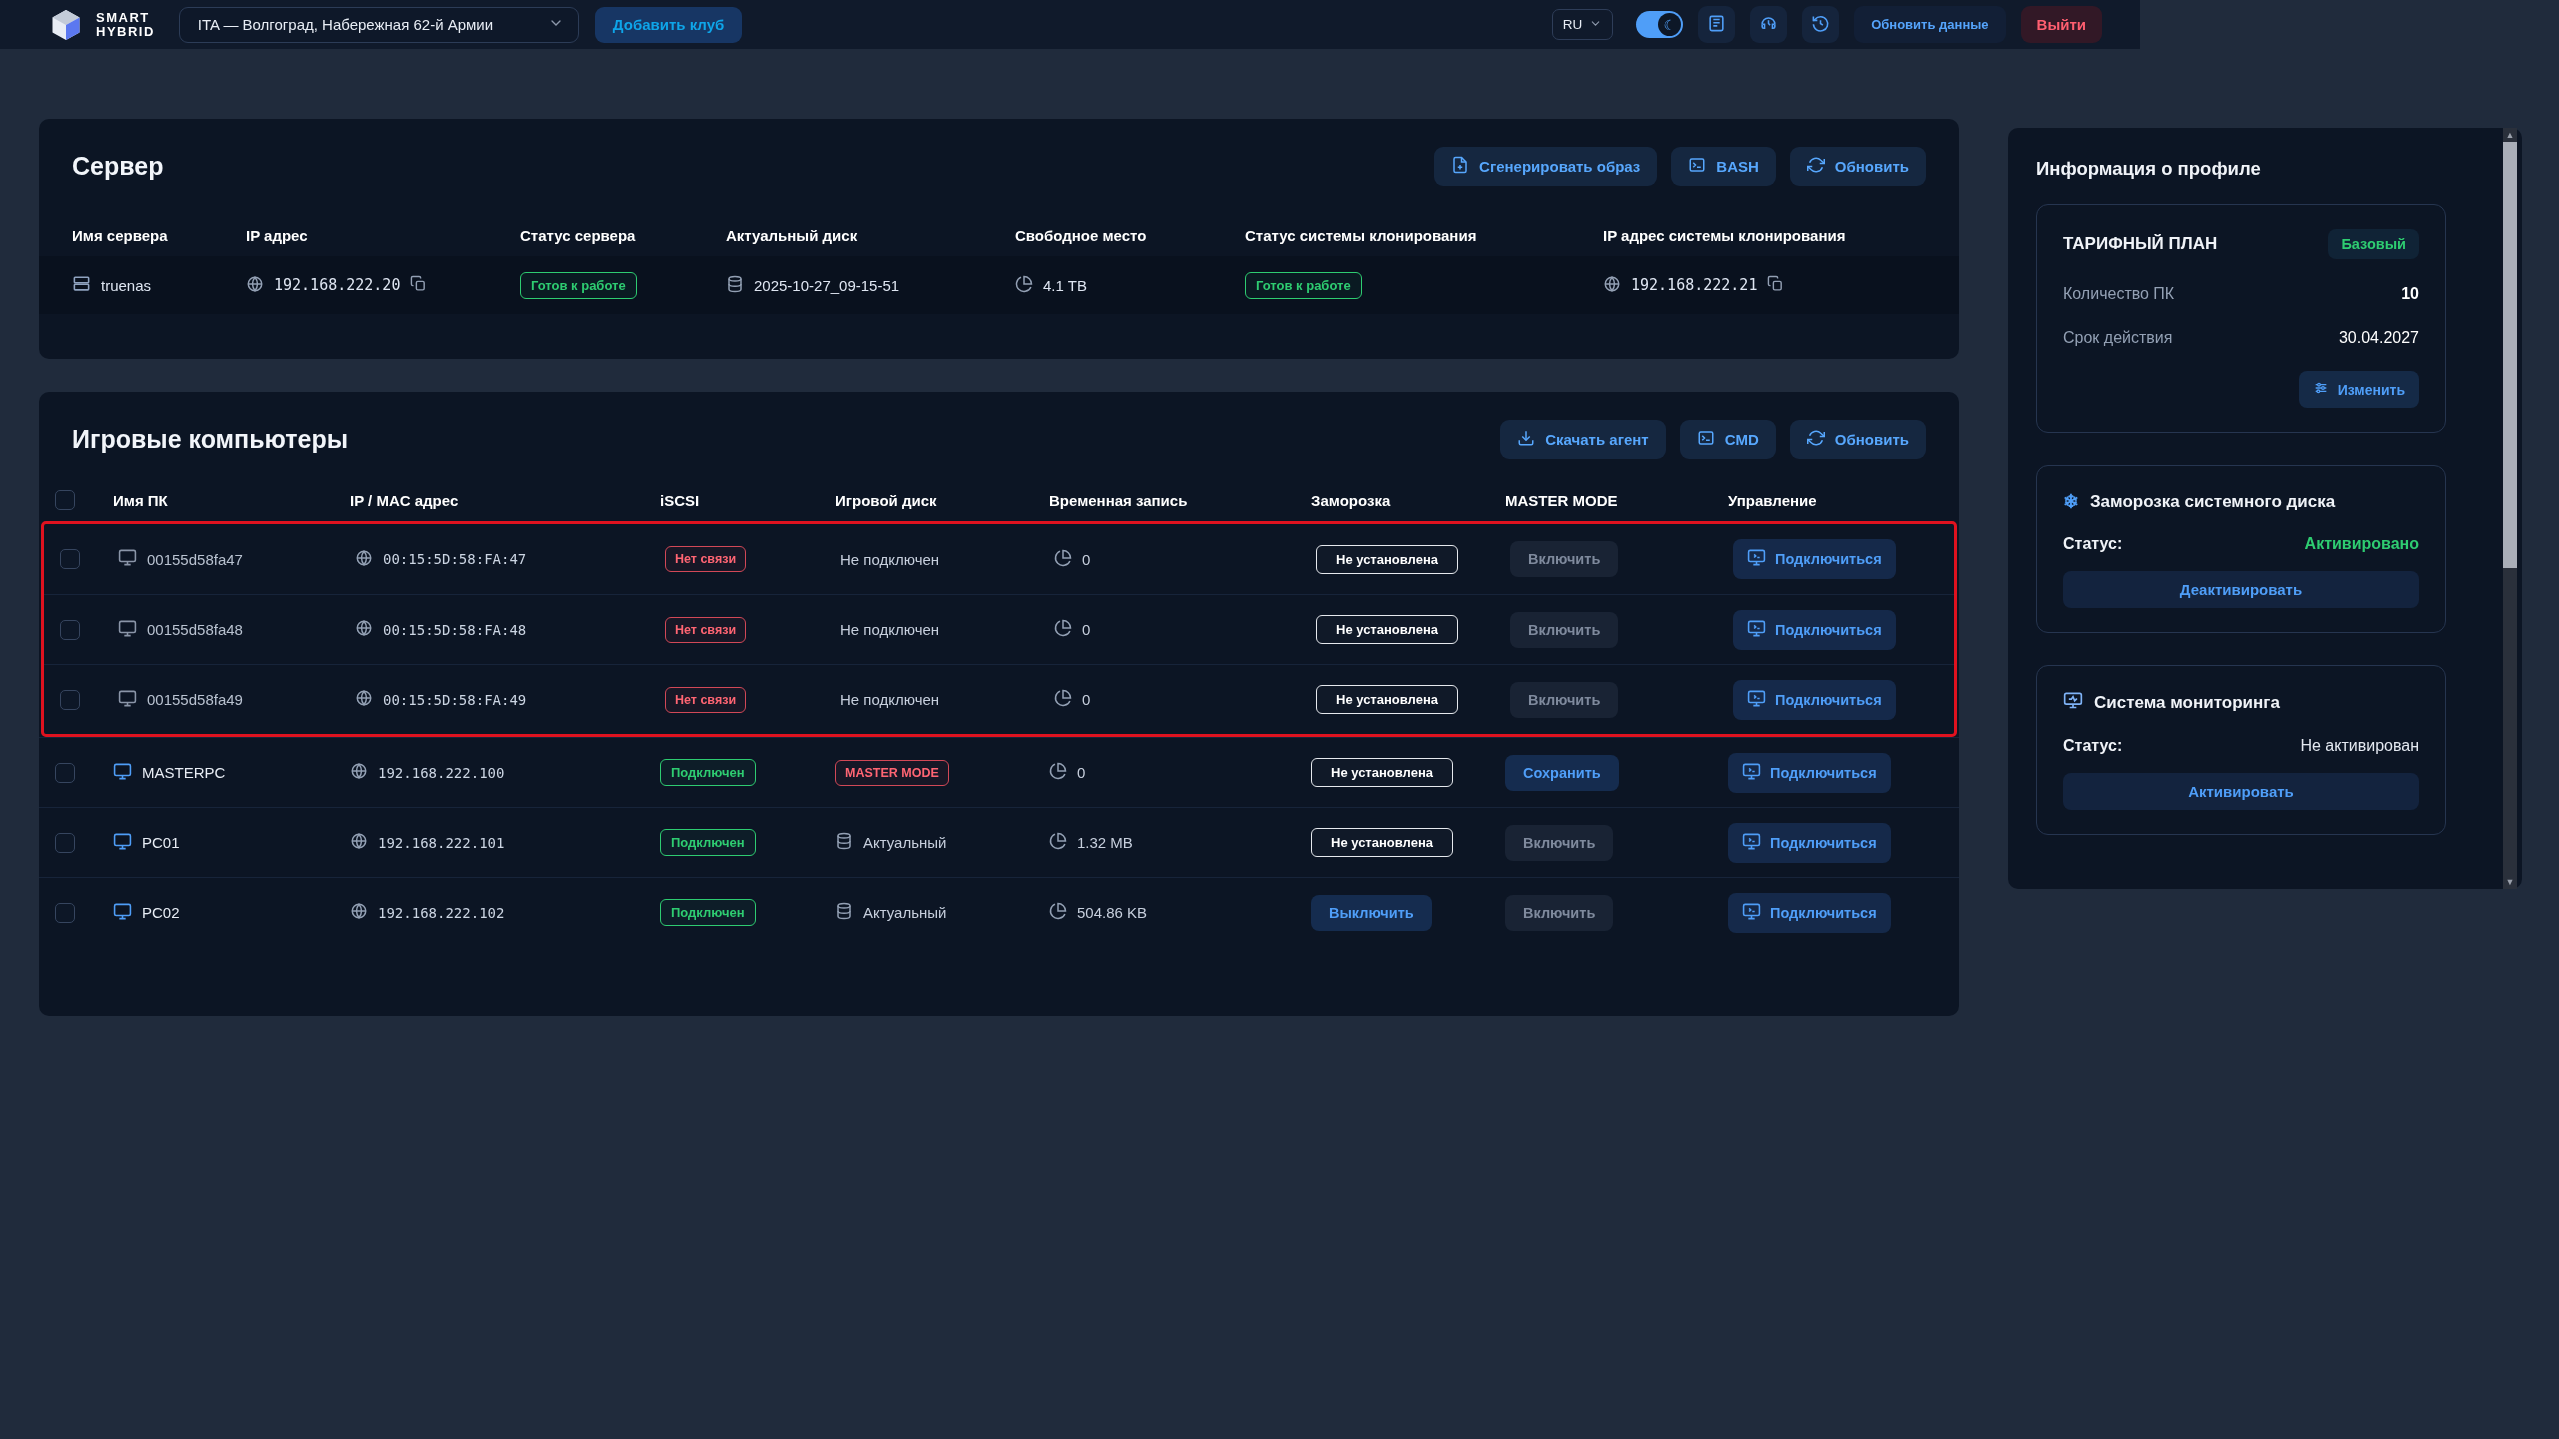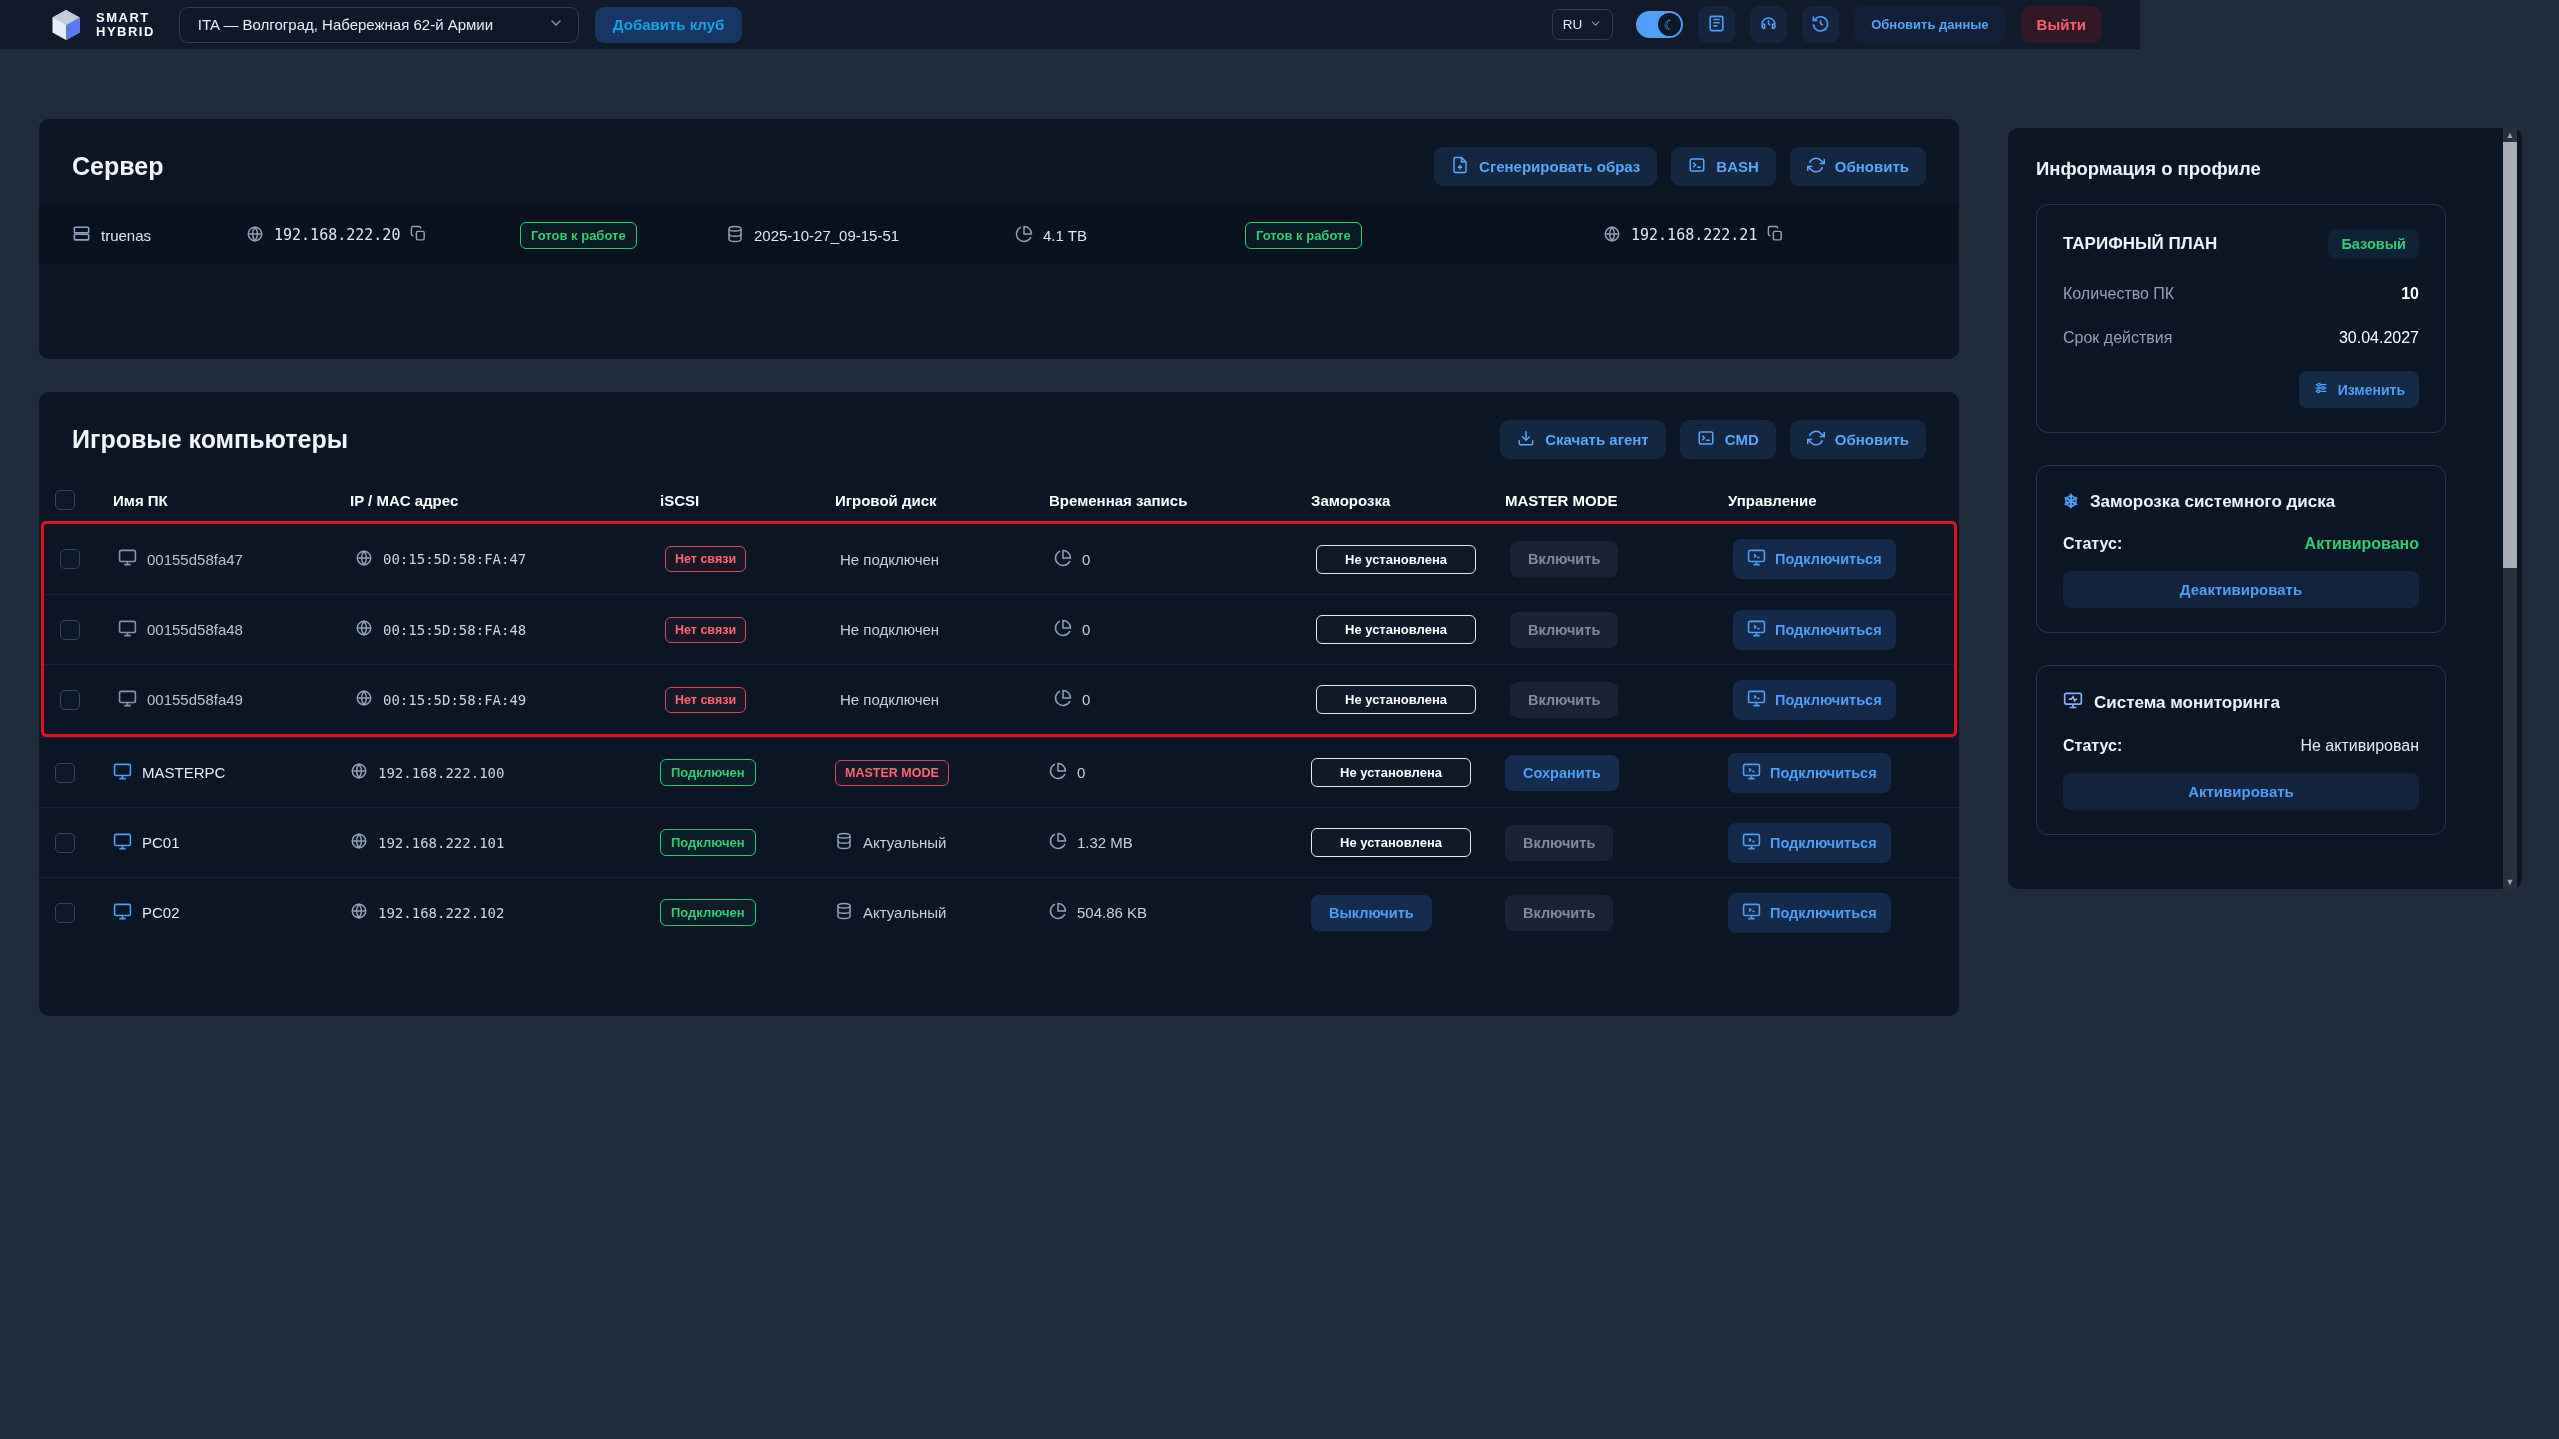--- a/index.html
+++ b/index.html
@@ -96,21 +96,21 @@
     background:rgba(46,204,113,.05); border-radius:6px; padding:5px 10px;
     font-size:13px; font-weight:bold;
   }
   .badge-err {
     display:inline-block; border:1px solid #d24857; color:#ff6573;
     background:rgba(210,72,87,.06); border-radius:6px; padding:5px 9px;
     font-size:12.5px; font-weight:bold;
   }
   .badge-plain {
     display:inline-block; border:1.4px solid #e6e9ee; color:#ffffff;
-    background:rgba(255,255,255,.02); border-radius:6px; padding:6px 28px;
+    background:rgba(255,255,255,.02); border-radius:6px; padding:6px 19px;
     font-size:13px; font-weight:bold;
   }
 
   
   .comp-grid {
     display:grid; grid-template-columns:58px 237px 310px 175px 214px 262px 194px 223px 1fr;
     align-items:center; padding:0 16px;
   }
   .comp-header { height:42px; font-size:15px; font-weight:bold; color:#ffffff; }
   .comp-row { height:70px; border-top:1px solid #17243a; font-size:15px; }
@@ -277,20 +277,29 @@
       <button class="btn-action">
         <span><svg viewBox="0 0 24 24" fill="none" stroke="currentColor" stroke-width="2" width="18" height="18">
               <path d="M23 4v6h-6"></path>
               <path d="M1 20v-6h6"></path>
               <path d="M3.51 9a9 9 0 0 1 14.85-3.36L23 10M1 14l4.64 4.36A9 9 0 0 0 20.49 15"></path>
             </svg></span>
         <span>Обновить</span>
       </button>
     </div>
   </div>
+  <div class="srv-grid srv-header">
+    <div>Имя сервера</div>
+    <div>IP адрес</div>
+    <div>Статус сервера</div>
+    <div>Актуальный диск</div>
+    <div>Свободное место</div>
+    <div>Статус системы клонирования</div>
+    <div>IP адрес системы клонирования</div>
+  </div>
   <div class="srv-grid srv-row">
     <div class="cell-ic">
       <span class="ic-srv"><svg viewBox="0 0 24 24" fill="none" stroke="currentColor" stroke-width="2" width="19" height="19">
             <rect x="3" y="4" width="18" height="7" rx="1"></rect>
             <rect x="3" y="13" width="18" height="7" rx="1"></rect>
             <path d="M7 7.5h.01M7 16.5h.01"></path>
           </svg></span>
       <span>truenas</span>
     </div>
     <div class="cell-ic">

